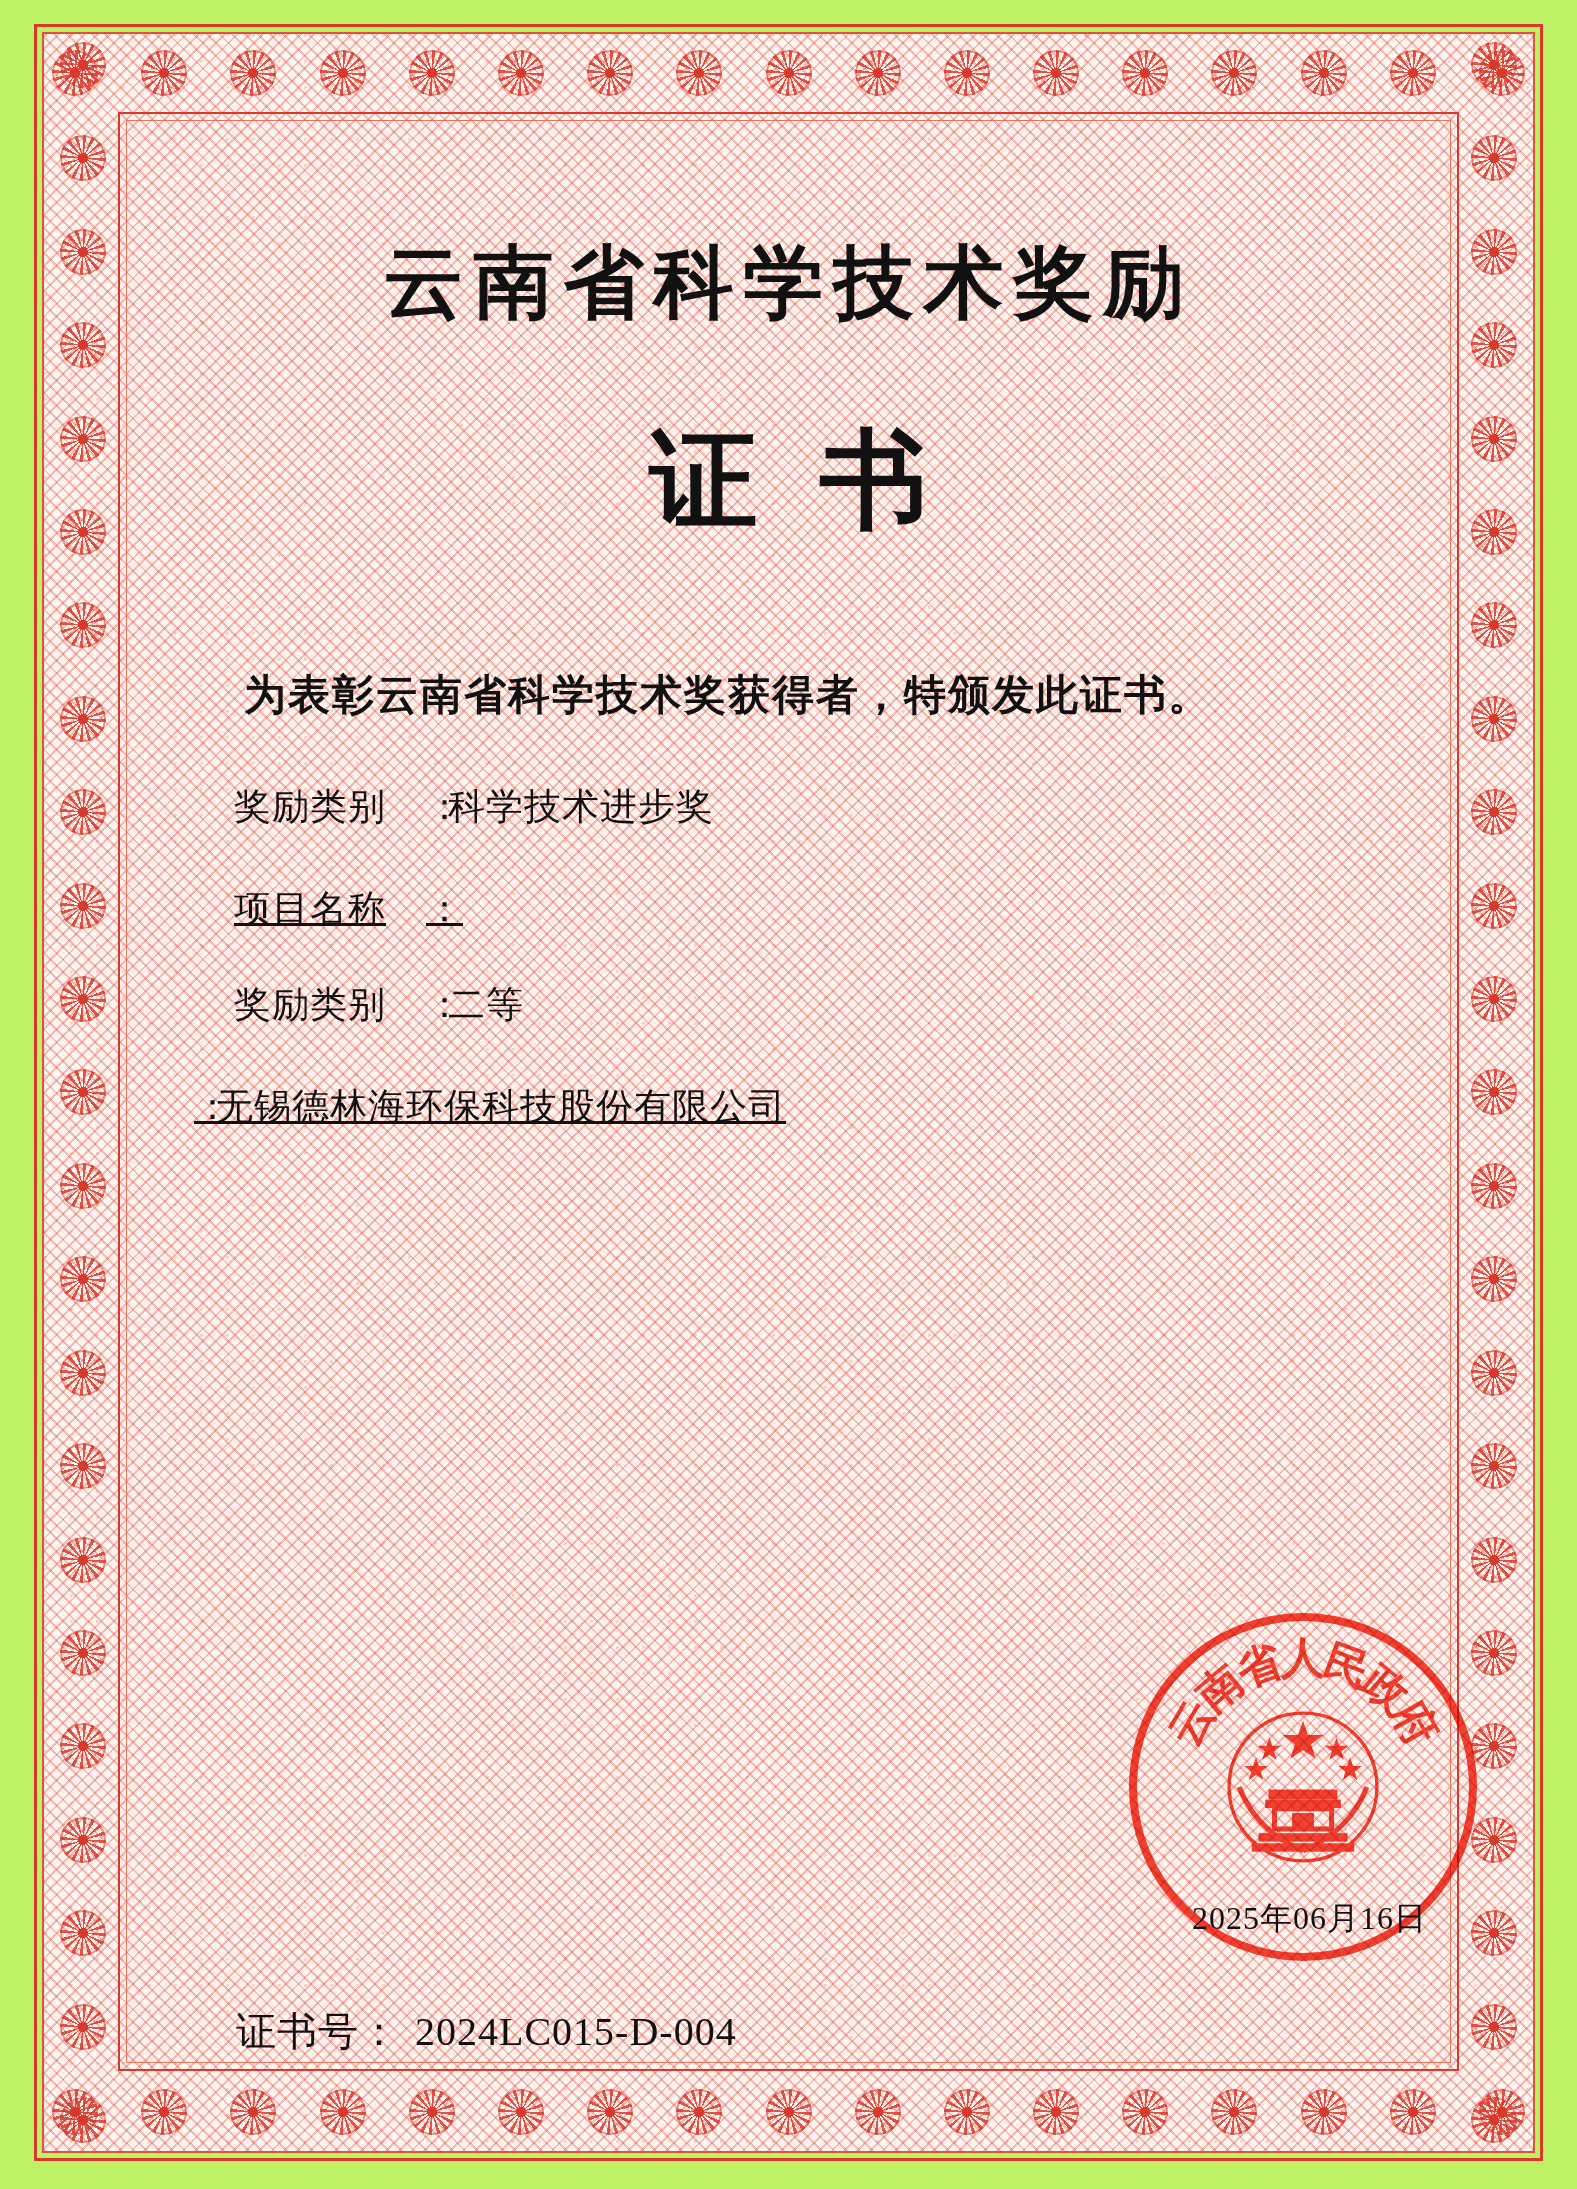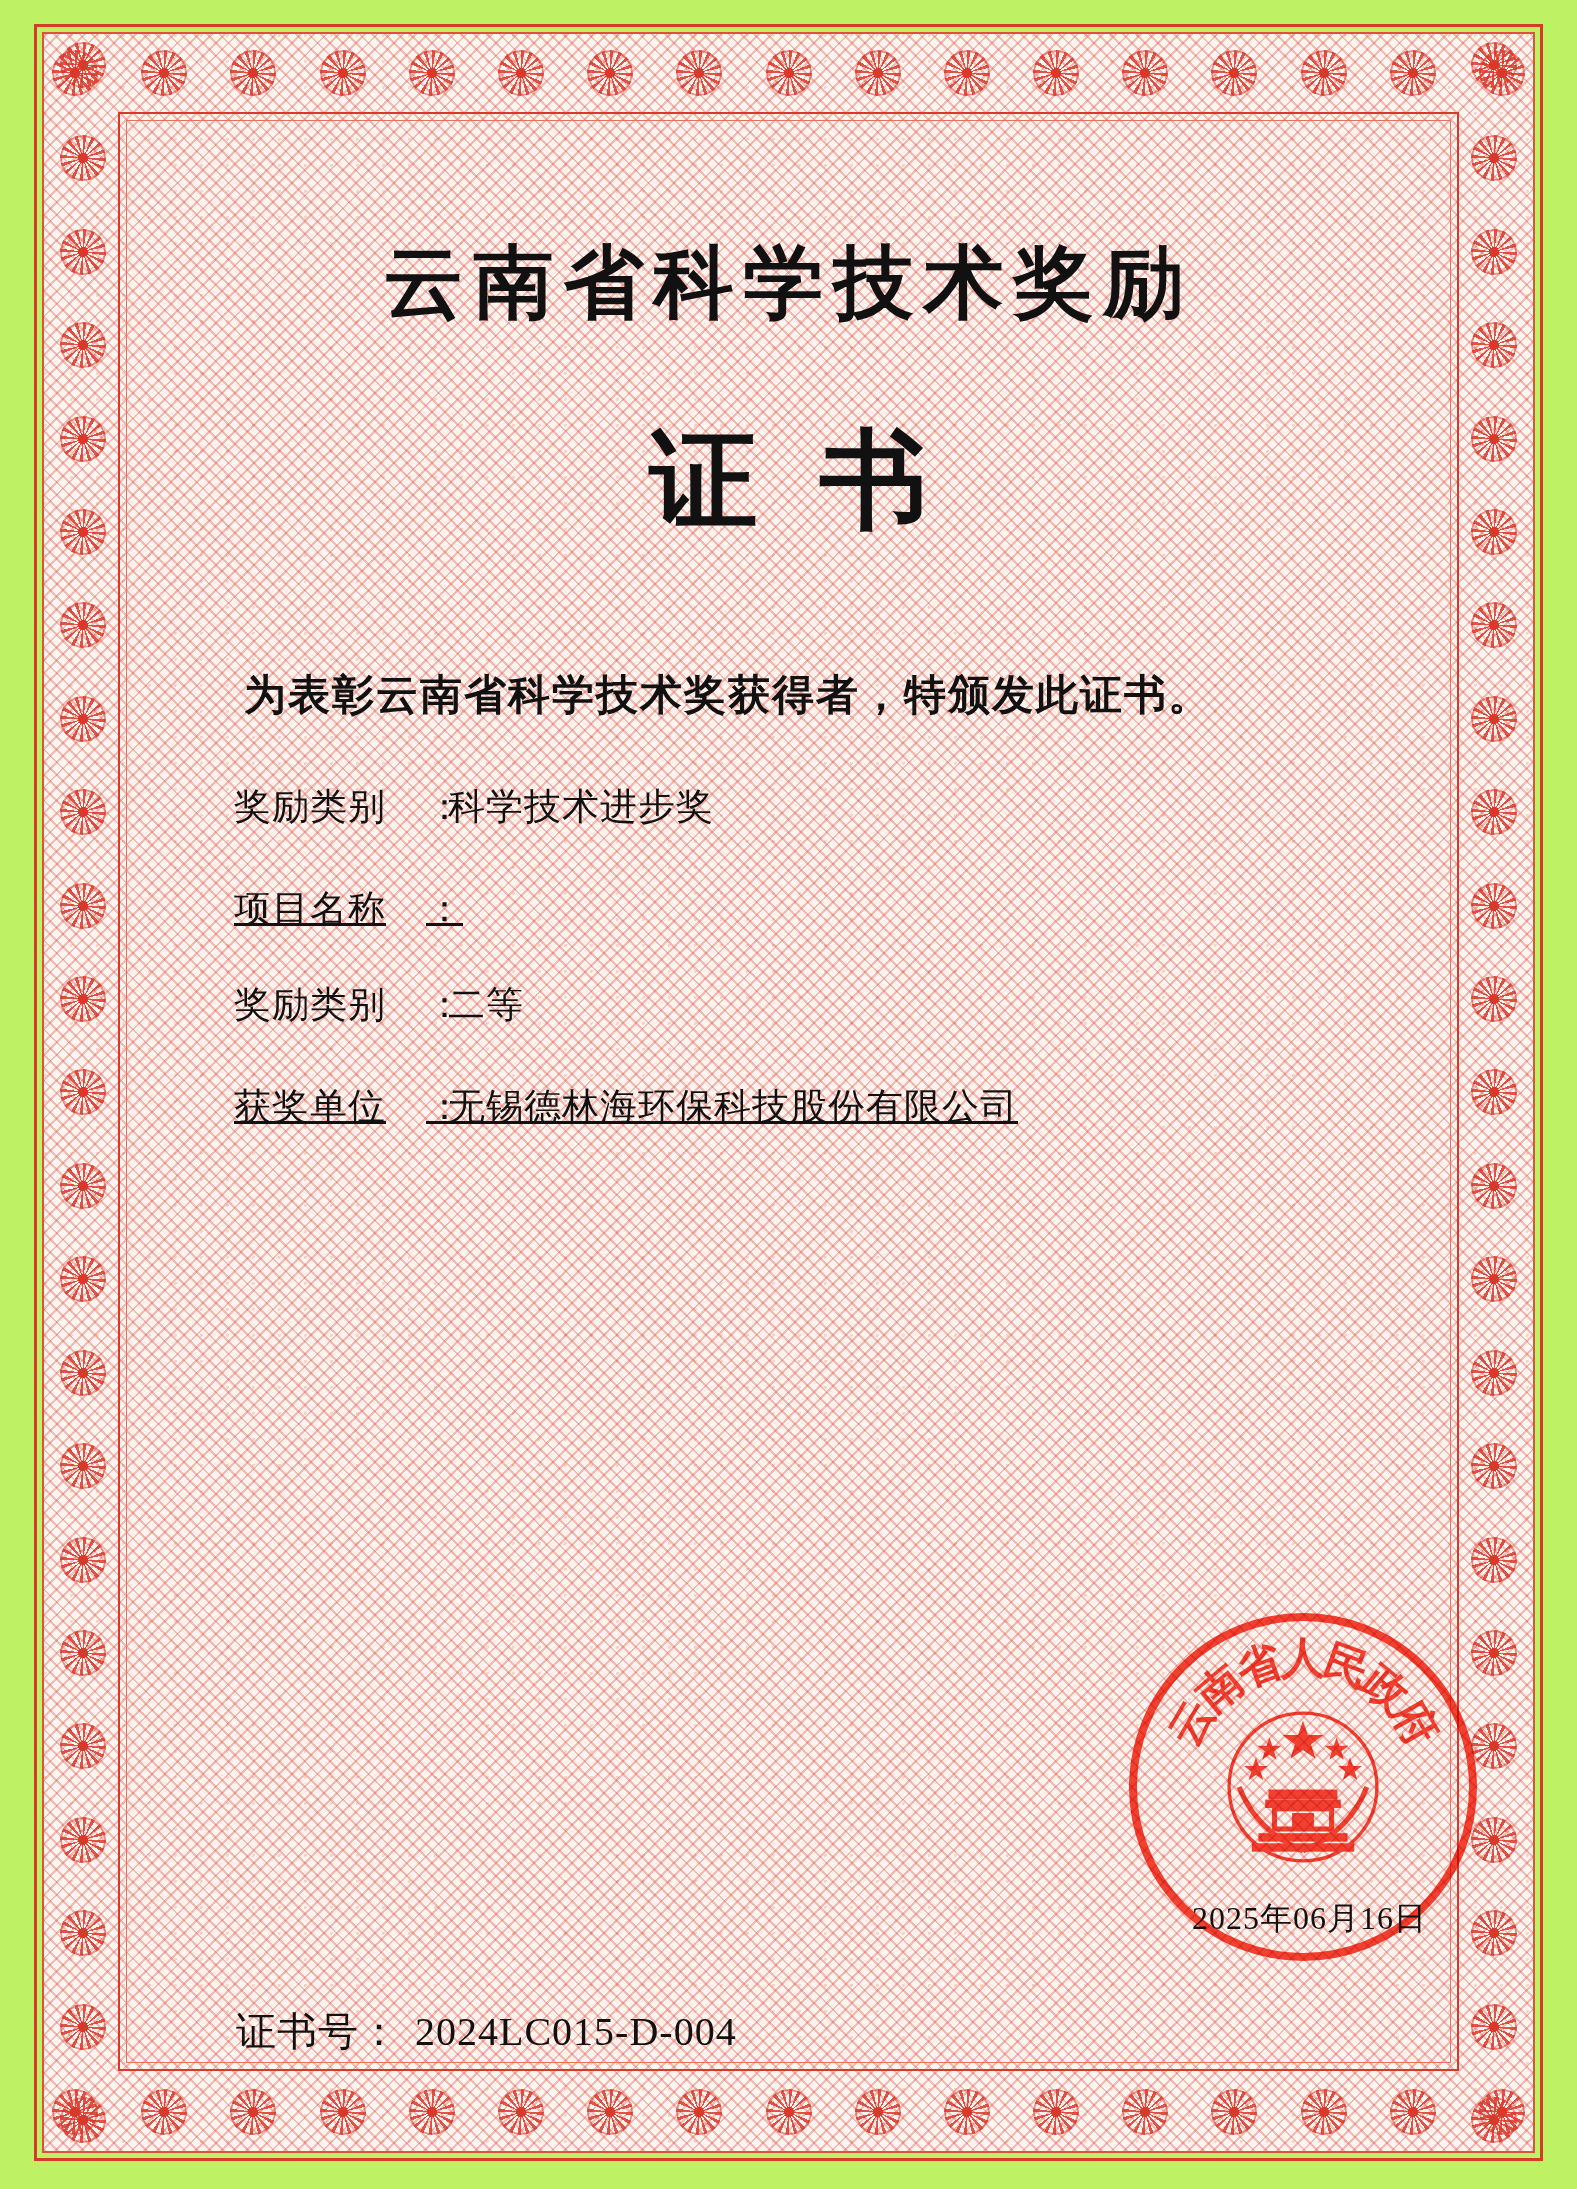--- a/index.html
+++ b/index.html
@@ -379,21 +379,20 @@
         <span class="field-colon">：</span>
       </div>
 
       <div class="field-row">
         <span class="field-label">奖励类别</span>
         <span class="field-colon">：</span>
         <span class="field-value">二等</span>
       </div>
 
       <div class="field-row two-line">
-        <span class="field-label">获奖单位</span>
         <span class="field-colon">：</span>
         <span class="field-value">无锡德林海环保科技股份有限公司</span>
       </div>
 
     </div>
   </div>
 
   <div class="seal">
     <div class="seal-text">
       <span class="seal-char" id="sc0" style="transform: translate(-110.851px, -64px) rotate(-60deg);">云</span>

